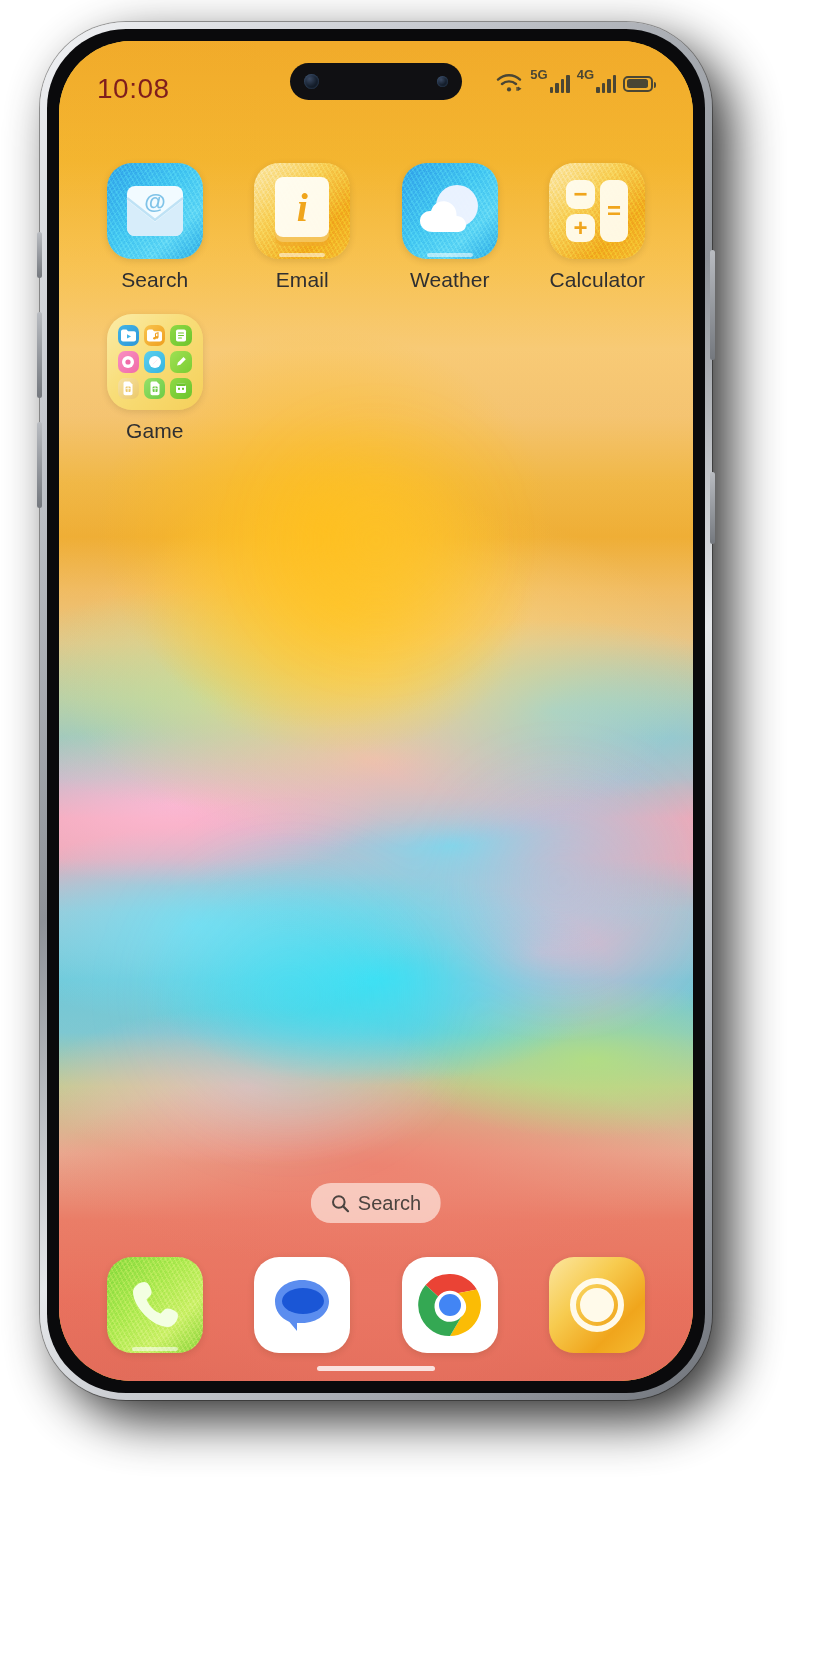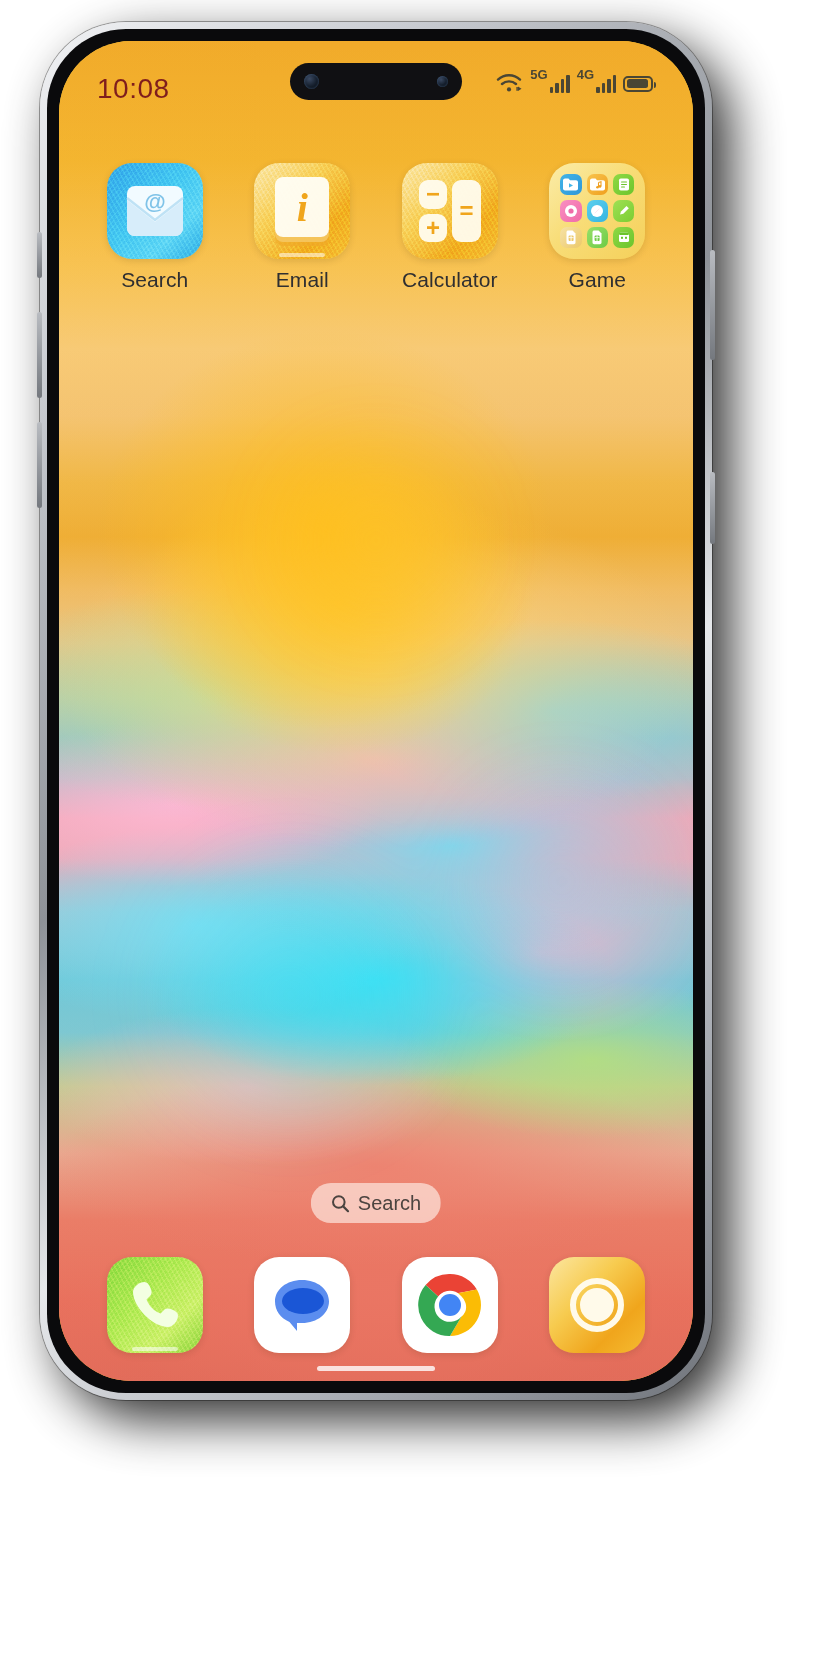--- a/index.html
+++ b/index.html
@@ -485,20 +485,33 @@
               <div class="glyph" style="align-items:flex-start;padding-top:14px;">
                 <div class="tips-card">i</div>
               </div>
               <div class="notch-bar"></div>
             </div>
             <div class="app-label">Email</div>
           </div>
 
 
 
+          <div class="app">
+            <div class="icon g-blue">
+              <div class="noise"></div>
+              <div class="glyph">
+                <svg width="70" height="62" viewBox="0 0 70 62">
+                  <circle cx="42" cy="26" r="21" fill="#f0f4ff" opacity="0.96"></circle>
+                  <path d="M18 52 C10 52 5 47 5 41 C5 35 10 30.5 16 31 C18 24 24 20 31 21.5 C38 23 42 29 41.5 36 C47 36 51 40 51 45 C51 49.5 47 52 42 52 Z" fill="#ffffff"></path>
+                </svg>
+              </div>
+              <div class="notch-bar"></div>
+            </div>
+            <div class="app-label">Weather</div>
+          </div>
 
           <div class="app">
             <div class="icon g-orange">
               <div class="noise"></div>
               <div class="glyph">
                 <div class="calc-grid">
                   <div class="calc-cell">−</div>
                   <div class="calc-cell tall">=</div>
                   <div class="calc-cell">+</div>
                 </div>

